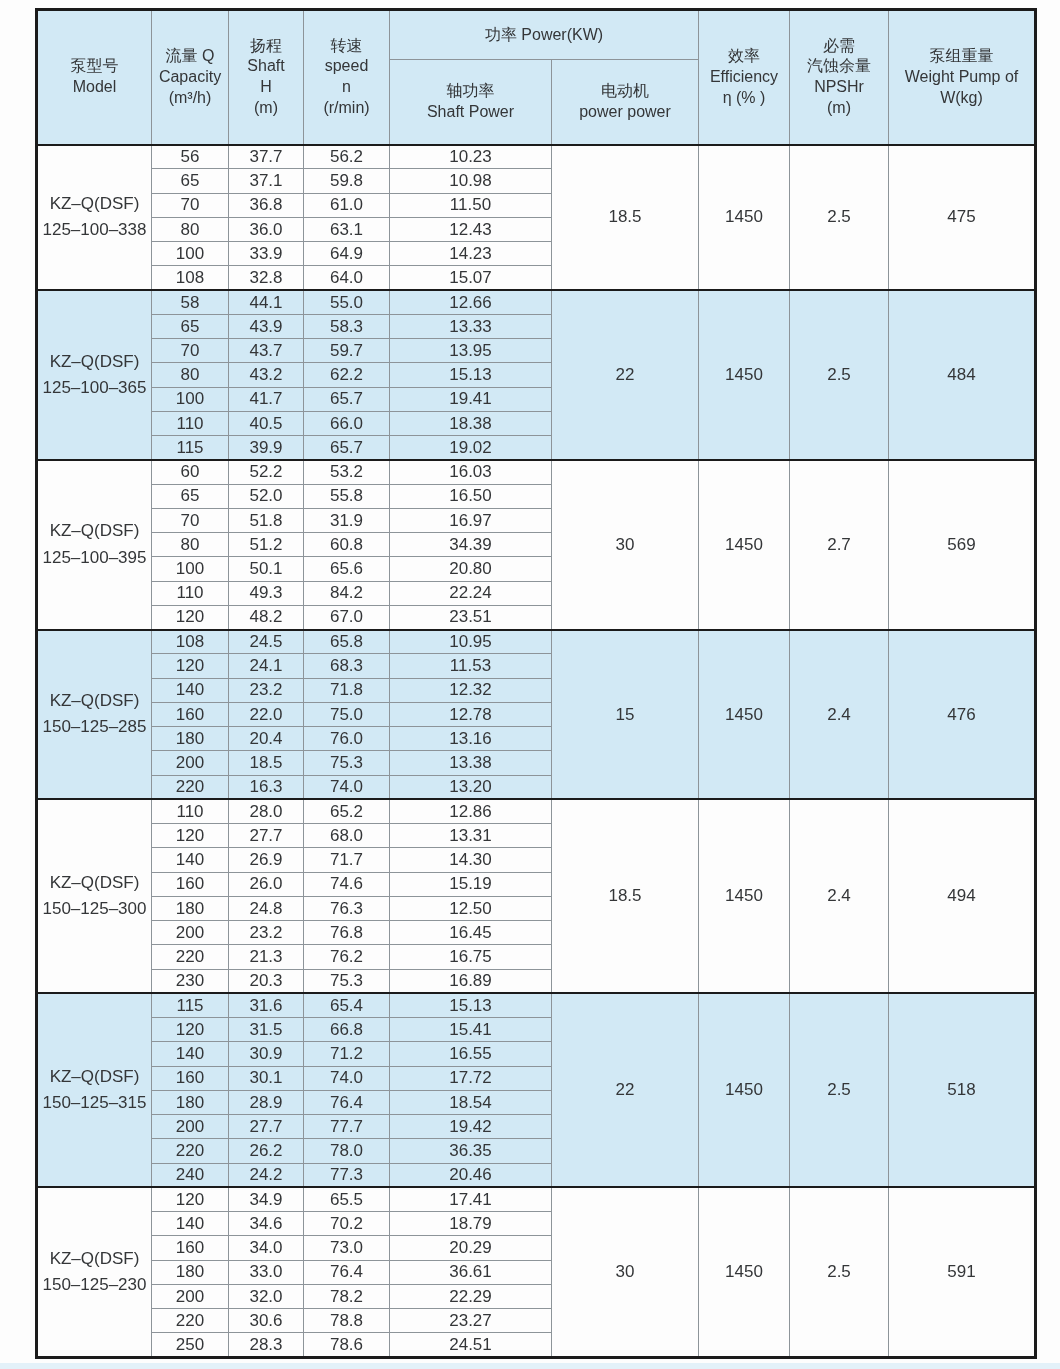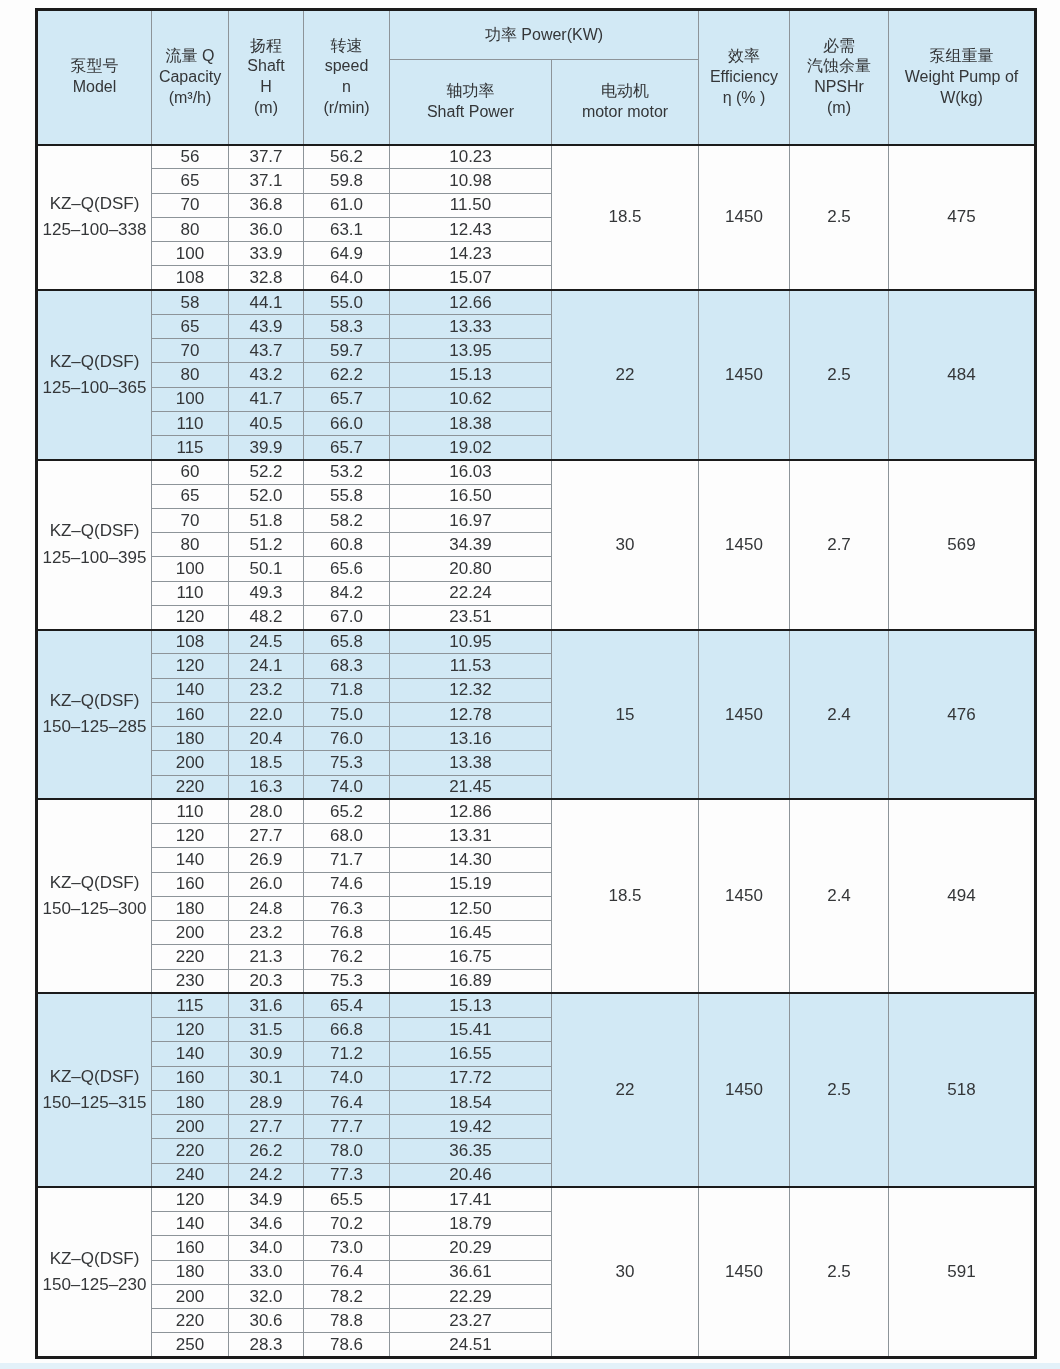--- a/index.html
+++ b/index.html
@@ -102,21 +102,21 @@
 NPSHr
 (m)</th>
         <th rowspan="2">泵组重量
 Weight Pump of
 W(kg)</th>
       </tr>
       <tr class="hrow2">
         <th>轴功率
 Shaft Power</th>
         <th>电动机
-motor motor</th>
+power power</th>
       </tr>
     </thead>
     <tbody id="spec-body">
         <tr class="block-start">
           <td class="model" rowspan="6">KZ–Q(DSF)
 125–100–338</td>
           <td>56</td>
           <td>37.7</td>
           <td>56.2</td>
           <td>10.23</td>
@@ -182,21 +182,21 @@
         <tr class="blue">
           <td>80</td>
           <td>43.2</td>
           <td>62.2</td>
           <td>15.13</td>
         </tr>
         <tr class="blue">
           <td>100</td>
           <td>41.7</td>
           <td>65.7</td>
-          <td>10.62</td>
+          <td>19.41</td>
         </tr>
         <tr class="blue">
           <td>110</td>
           <td>40.5</td>
           <td>66.0</td>
           <td>18.38</td>
         </tr>
         <tr class="blue">
           <td>115</td>
           <td>39.9</td>
@@ -217,21 +217,21 @@
         </tr>
         <tr>
           <td>65</td>
           <td>52.0</td>
           <td>55.8</td>
           <td>16.50</td>
         </tr>
         <tr>
           <td>70</td>
           <td>51.8</td>
-          <td>58.2</td>
+          <td>31.9</td>
           <td>16.97</td>
         </tr>
         <tr>
           <td>80</td>
           <td>51.2</td>
           <td>60.8</td>
           <td>34.39</td>
         </tr>
         <tr>
           <td>100</td>
@@ -290,21 +290,21 @@
         <tr class="blue">
           <td>200</td>
           <td>18.5</td>
           <td>75.3</td>
           <td>13.38</td>
         </tr>
         <tr class="blue">
           <td>220</td>
           <td>16.3</td>
           <td>74.0</td>
-          <td>21.45</td>
+          <td>13.20</td>
         </tr>
         <tr class="block-start">
           <td class="model" rowspan="8">KZ–Q(DSF)
 150–125–300</td>
           <td>110</td>
           <td>28.0</td>
           <td>65.2</td>
           <td>12.86</td>
           <td class="merged" rowspan="8">18.5</td>
           <td class="merged" rowspan="8">1450</td>

